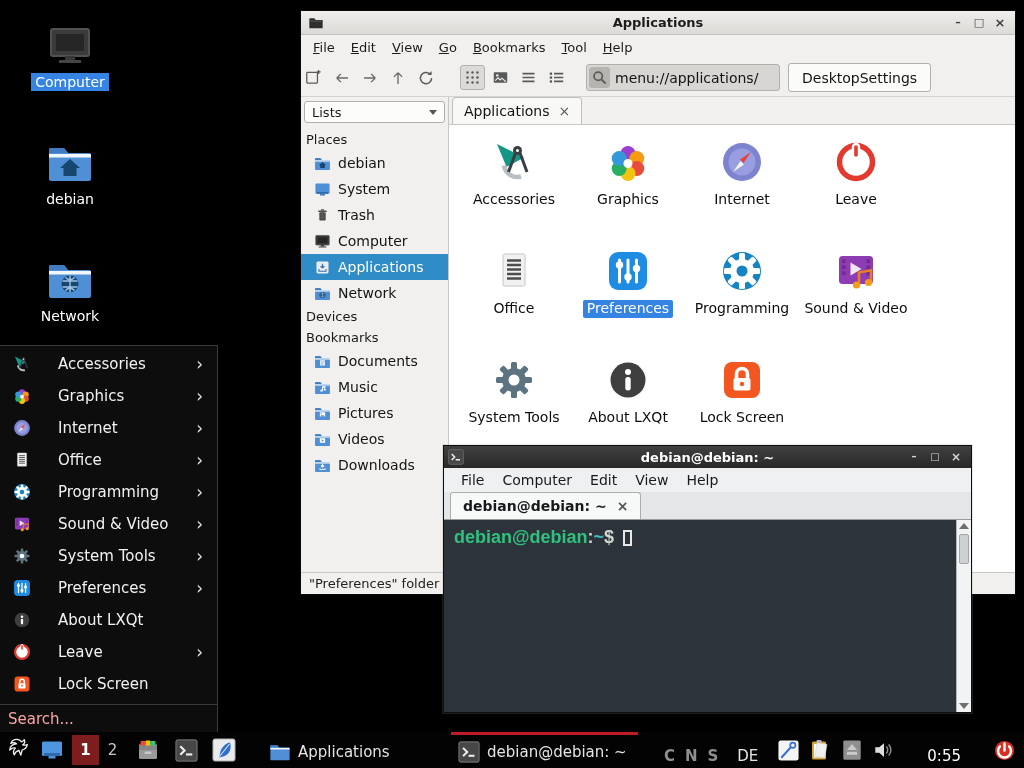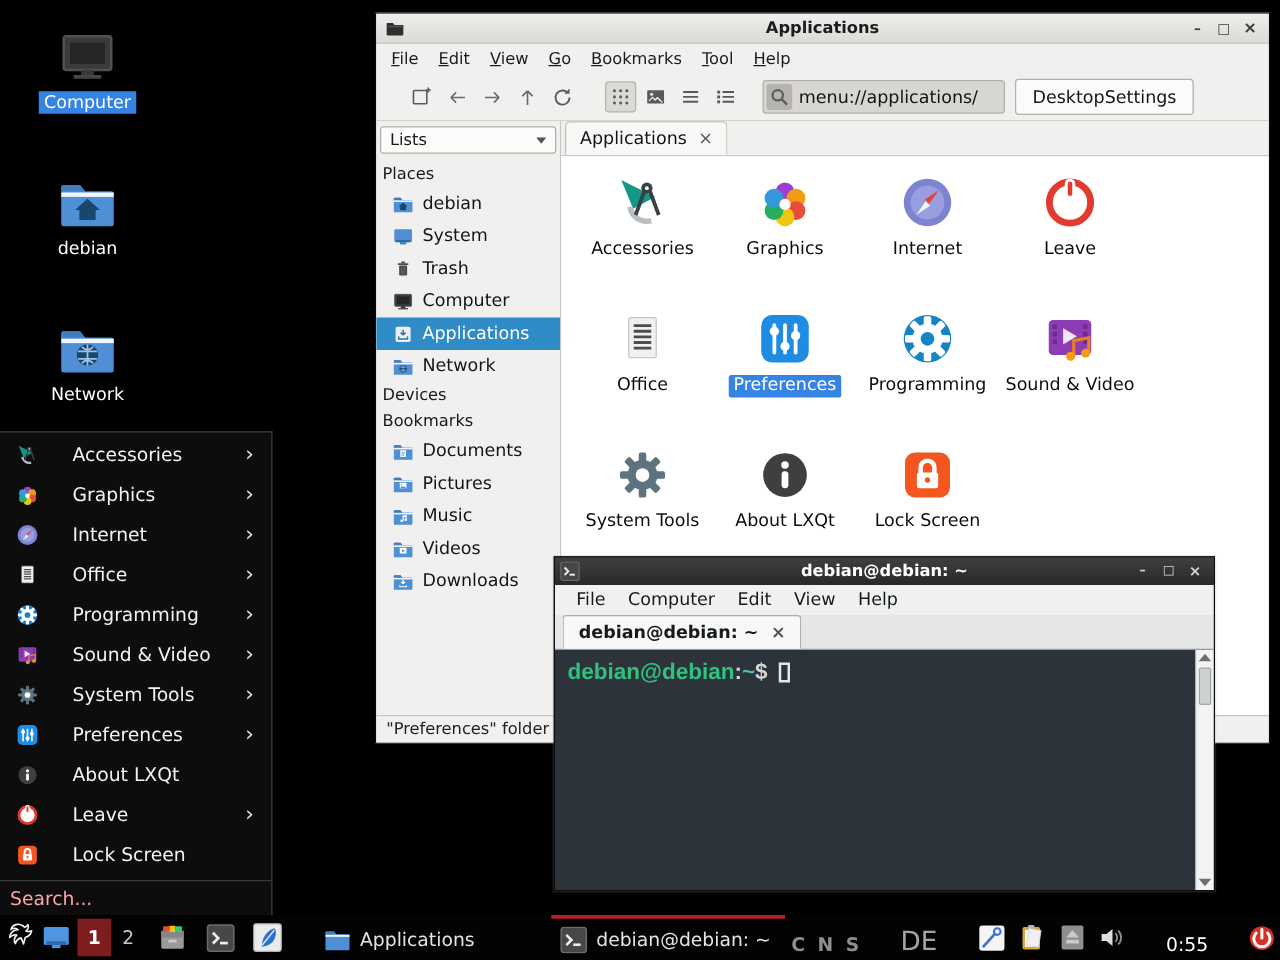--- a/index.html
+++ b/index.html
@@ -33,21 +33,21 @@
   .title-text{position:absolute;left:0;right:0;text-align:center;font-size:13px;font-weight:bold;color:#1c1c1c}
   .win-controls{margin-left:auto;display:flex;align-items:center;gap:7px;padding-right:8px;z-index:1}
   .wc{width:14px;height:14px;display:flex;align-items:center;justify-content:center;color:#3c3c3c;
     font-size:11px;font-weight:bold;line-height:1}
   .wc.min::before{content:"–"} .wc.max::before{content:"□"} .wc.close::before{content:"×";font-size:13px}
 
   .menubar{height:24px;display:flex;align-items:center;background:#f1f0ef;font-size:13px;padding-left:4px;flex:none}
   .menubar .mi{padding:3px 8px;color:#1c1c1c}
 
   #fm-toolbar{height:38px;display:flex;align-items:center;background:#f1f0ef;border-bottom:1px solid #d5d3d0;
-    padding:0 24px;gap:3px;flex:none}
+    padding:0 0;gap:3px;flex:none}
   .tbtn{width:25px;height:25px;display:flex;align-items:center;justify-content:center;border-radius:3px}
   .tbtn.pressed{background:#dcdad7;border:1px solid #b4b2ae}
   .tb-gap{width:16px}
   #fm-address{width:194px;height:27px;margin-left:14px;background:#d8d6d3;border:1px solid #b2b0ac;border-radius:3px;
     display:flex;align-items:center;padding:2px}
   #fm-address .ico{margin-right:5px}
   #fm-address .addr-text{font-size:14px;color:#141414;white-space:nowrap}
   #fm-desktop-settings{margin-left:5px;height:29px;padding:0 13px;background:#fbfbfa;border:1px solid #b2b0ac;
     border-radius:3px;font-size:14px;color:#141414;display:flex;align-items:center}
 
@@ -109,21 +109,21 @@
   #tb-pager{display:flex;margin-left:4px}
   .ws{width:27px;height:30px;display:flex;align-items:center;justify-content:center;font-size:15px;color:#c9c9c9}
   .ws.active{background:#7e1d1d;color:#fff;font-weight:bold}
   #tb-quick{display:flex;margin-left:6px;gap:6px}
   #tb-tasks{display:flex;margin-left:22px;gap:2px;height:36px}
   .task{width:187px;height:36px;display:flex;align-items:center;gap:7px;padding:0 7px;font-size:15px;
     color:#e4e4e4;border-top:3px solid transparent;overflow:hidden;white-space:nowrap}
   .task.active{border-top-color:#c01c28}
   #tb-tray{margin-left:auto;display:flex;align-items:flex-end}
   .kbd-ind{font-size:15px;font-weight:bold;color:#8f8f8f;margin:0 5px}
-  #tb-layout{font-size:21px;color:#a3a3a3;margin:0 28px}
+  #tb-layout{font-size:15px;color:#e5e5e5;margin:0 14px}
   #tb-clock{font-size:15px;color:#fff;margin:0 27px}
 
   u{text-decoration:underline}
 </style>
 </head>
 <body>
 
 <div id="desktop-icons">
     <div class="desktop-icon" style="top: 22px;"><div class="ico">
         <svg width="48" height="48" viewBox="0 0 48 48" xmlns="http://www.w3.org/2000/svg">
@@ -507,41 +507,41 @@
               </svg>
             </span>
             <span>Documents</span>
           </div>
           <div class="side-item">
             <span class="ico">
               <svg width="17" height="17" viewBox="0 0 48 48" xmlns="http://www.w3.org/2000/svg">
                 <path d="M3 11a2 2 0 012-2h13l4 5h21a2 2 0 012 2v24a2 2 0 01-2 2H5a2 2 0 01-2-2z" fill="#4e8fd5"></path>
 <path d="M3 11a2 2 0 012-2h13l4 5H3z" fill="#3f7cc0"></path>
 <rect x="3" y="15" width="42" height="3.5" fill="#fff" opacity=".92"></rect>
-                <rect x="16.5" y="20.5" width="15" height="13" rx="1" fill="#fff"></rect>
-                <circle cx="20.5" cy="24.5" r="1.6" fill="#4e8fd5"></circle>
-                <path d="M18 31.5l4-4 3 3 2-2 3.5 3.5v1.5H18z" fill="#4e8fd5"></path>
-              </svg>
-            </span>
-            <span>Pictures</span>
-          </div>
-          <div class="side-item">
-            <span class="ico">
-              <svg width="17" height="17" viewBox="0 0 48 48" xmlns="http://www.w3.org/2000/svg">
-                <path d="M3 11a2 2 0 012-2h13l4 5h21a2 2 0 012 2v24a2 2 0 01-2 2H5a2 2 0 01-2-2z" fill="#4e8fd5"></path>
-<path d="M3 11a2 2 0 012-2h13l4 5H3z" fill="#3f7cc0"></path>
-<rect x="3" y="15" width="42" height="3.5" fill="#fff" opacity=".92"></rect>
                 <circle cx="21" cy="33" r="3.2" fill="#fff"></circle>
                 <rect x="22.8" y="21.5" width="2.6" height="11.5" fill="#fff"></rect>
                 <path d="M22.8 21.5l9-1.8v4l-9 1.8z" fill="#fff"></path>
                 <circle cx="30" cy="30.5" r="3" fill="#fff"></circle>
                 <rect x="29.5" y="20" width="2.4" height="10.5" fill="#fff"></rect>
               </svg>
             </span>
             <span>Music</span>
+          </div>
+          <div class="side-item">
+            <span class="ico">
+              <svg width="17" height="17" viewBox="0 0 48 48" xmlns="http://www.w3.org/2000/svg">
+                <path d="M3 11a2 2 0 012-2h13l4 5h21a2 2 0 012 2v24a2 2 0 01-2 2H5a2 2 0 01-2-2z" fill="#4e8fd5"></path>
+<path d="M3 11a2 2 0 012-2h13l4 5H3z" fill="#3f7cc0"></path>
+<rect x="3" y="15" width="42" height="3.5" fill="#fff" opacity=".92"></rect>
+                <rect x="16.5" y="20.5" width="15" height="13" rx="1" fill="#fff"></rect>
+                <circle cx="20.5" cy="24.5" r="1.6" fill="#4e8fd5"></circle>
+                <path d="M18 31.5l4-4 3 3 2-2 3.5 3.5v1.5H18z" fill="#4e8fd5"></path>
+              </svg>
+            </span>
+            <span>Pictures</span>
           </div>
           <div class="side-item">
             <span class="ico">
               <svg width="17" height="17" viewBox="0 0 48 48" xmlns="http://www.w3.org/2000/svg">
                 <path d="M3 11a2 2 0 012-2h13l4 5h21a2 2 0 012 2v24a2 2 0 01-2 2H5a2 2 0 01-2-2z" fill="#4e8fd5"></path>
 <path d="M3 11a2 2 0 012-2h13l4 5H3z" fill="#3f7cc0"></path>
 <rect x="3" y="15" width="42" height="3.5" fill="#fff" opacity=".92"></rect>
                 <rect x="16.5" y="20.5" width="15" height="13" rx="1" fill="#fff"></rect>
                 <path d="M21.5 23.5v7l6.5-3.5z" fill="#4e8fd5"></path>
               </svg>

